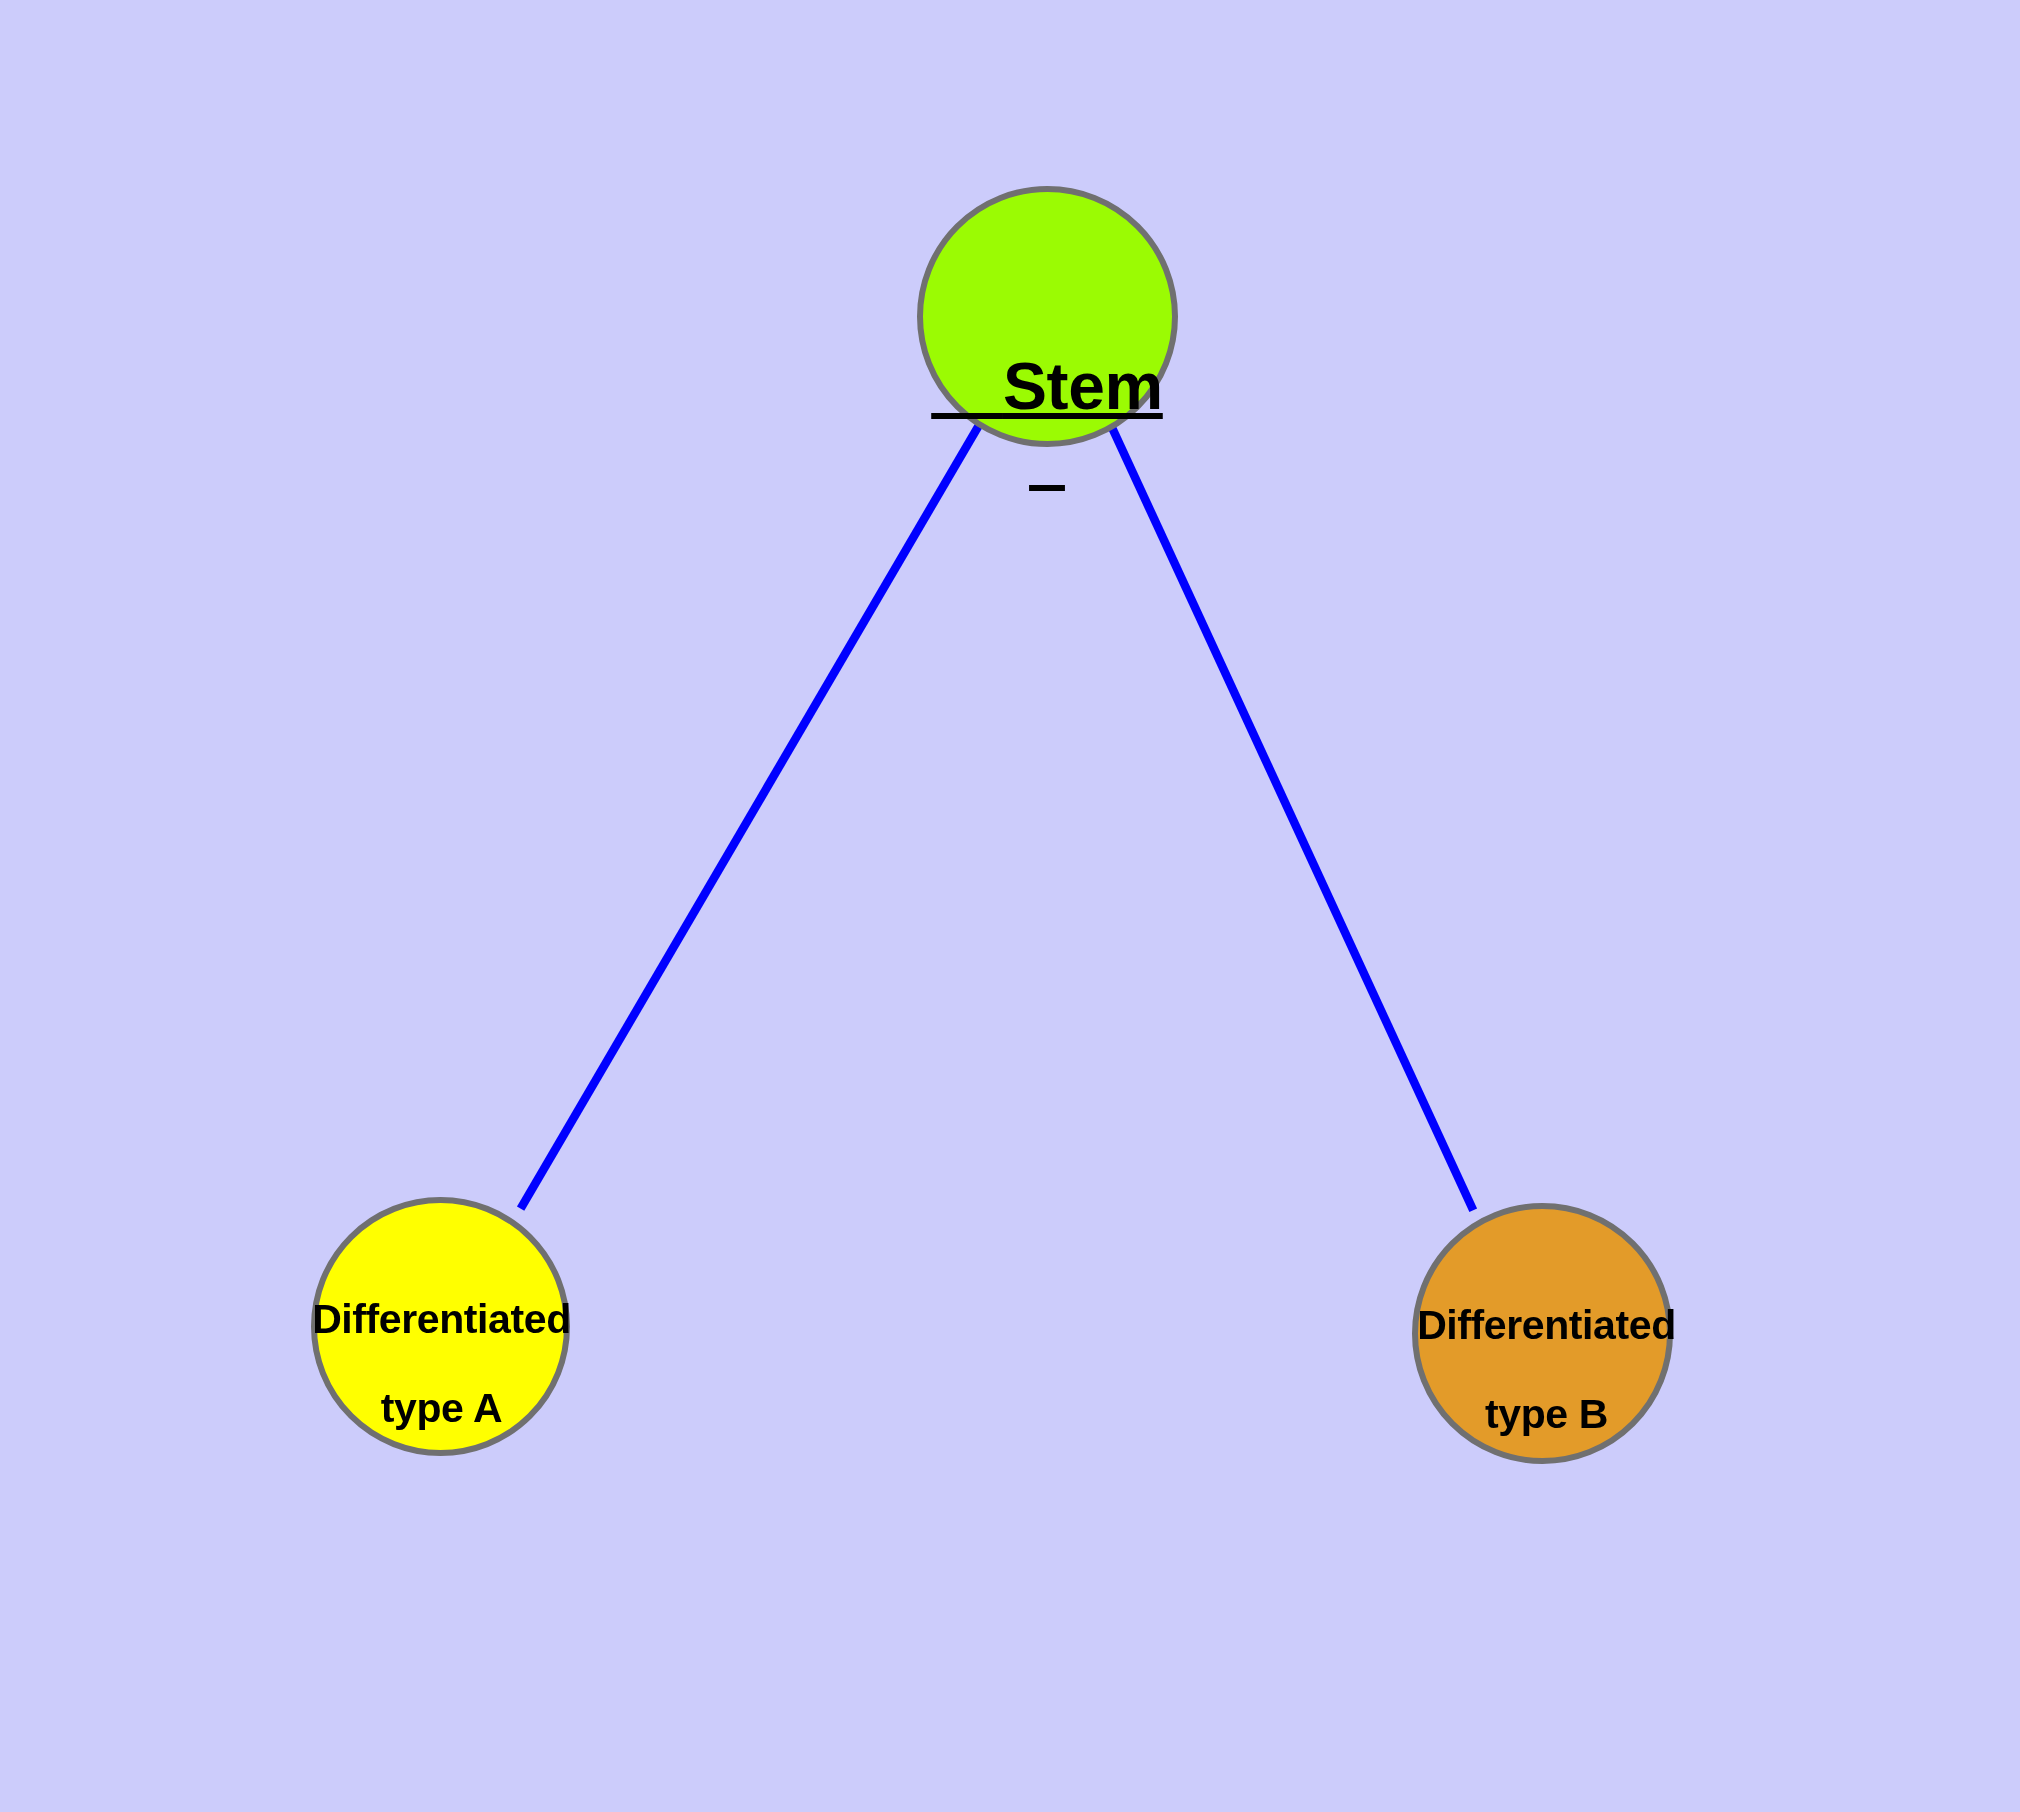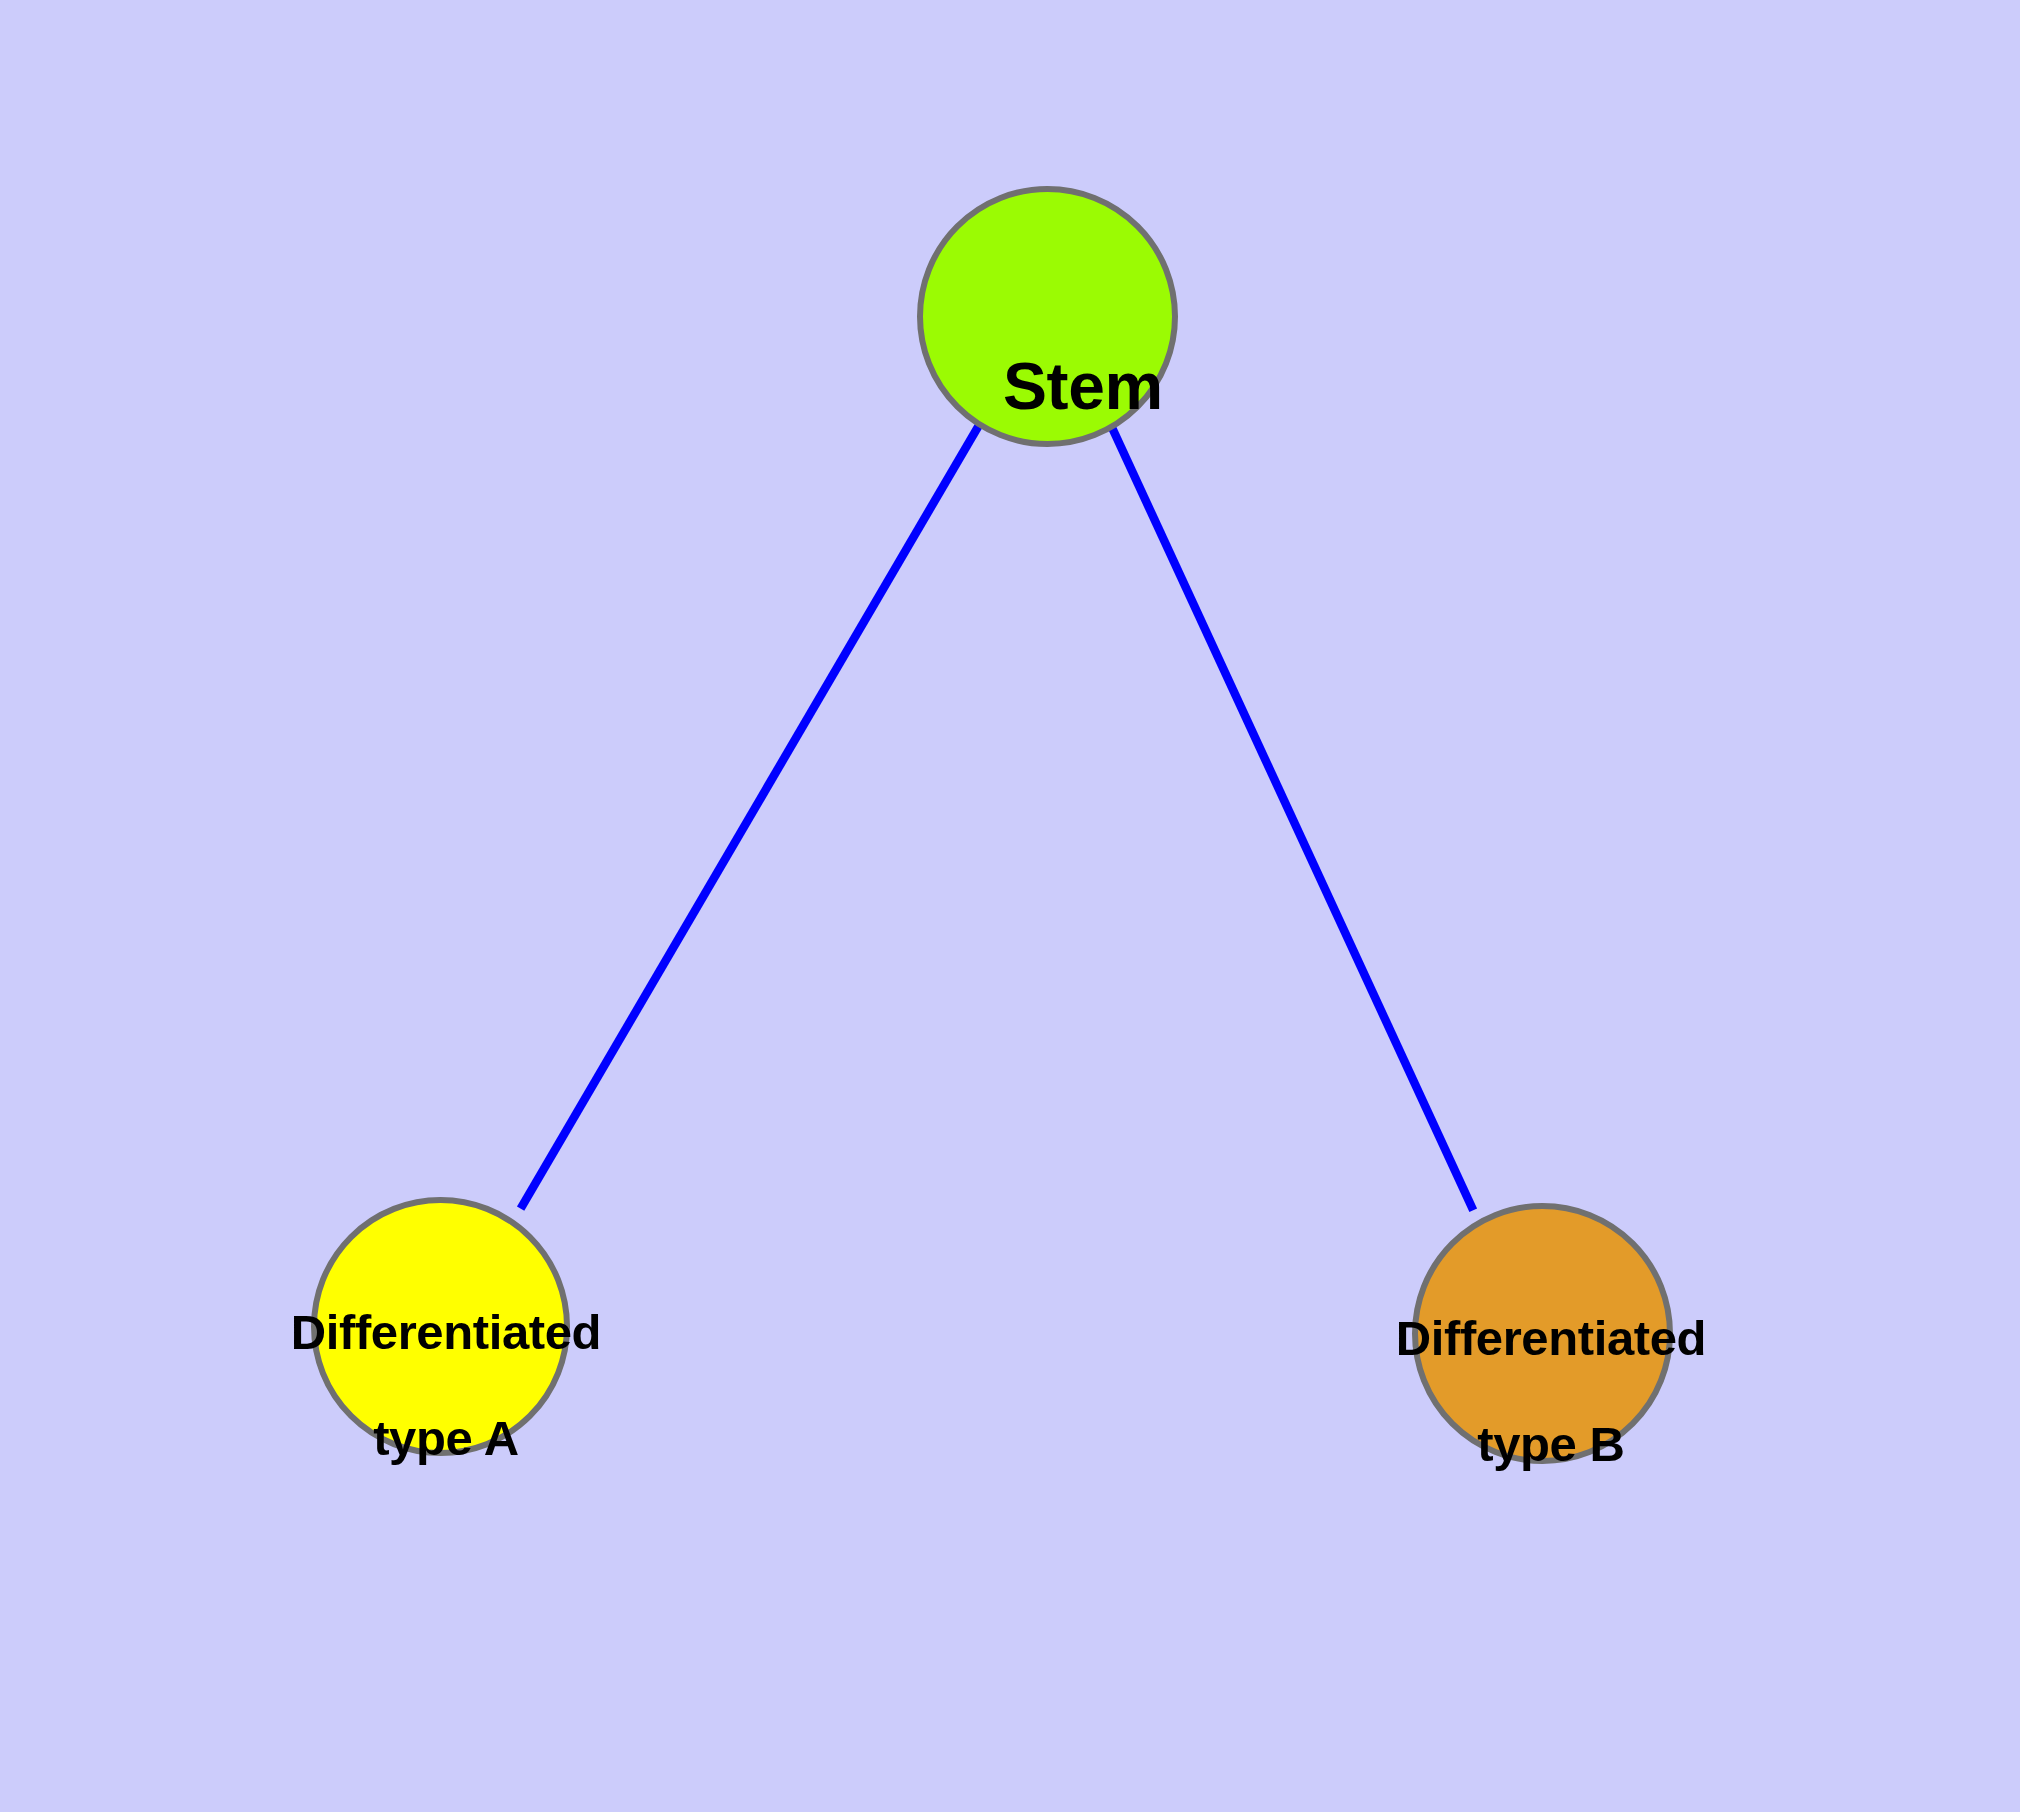--- a/index.html
+++ b/index.html
@@ -38,40 +38,40 @@
     font-weight: bold;
     text-align: center;
     line-height: 1.08;
     white-space: pre;
     letter-spacing: -0.4px;
   }
   .label-stem {
     font-size: 66px;
   }
   .label-leaf {
-    font-size: 49px;
+    font-size: 41px;
   }
 </style>
 </head>
 <body style="background: rgb(204, 204, 251);">
 
 <div id="graph-canvas" style="background: rgb(204, 204, 251);">
 
   <svg id="edge-layer" viewBox="0 0 2384 2138" width="2021" height="1812">
     <line x1="1154" y1="503" x2="614" y2="1426" stroke="#0000ff" stroke-width="10" stroke-linecap="butt"></line>
     <line x1="1312" y1="505" x2="1738" y2="1428" stroke="#0000ff" stroke-width="10" stroke-linecap="butt"></line>
   </svg>
 
   <div class="node" style="left:917px; top:186px; width:261px; height:261px; background:#9bfb03; border:6px solid #707070;"></div>
 
   <div class="node" style="left:311px; top:1197px; width:259px; height:259px; background:#ffff00; border:6px solid #707070;"></div>
 
   <div class="node" style="left:1412px; top:1203px; width:261px; height:261px; background:#e39b29; border:6px solid #707070;"></div>
 
-  <div class="node-label label-stem" style="left: 920px; top: 280px; width: 254px; color: rgb(0, 0, 0);">
+  <div class="node-label label-stem" style="left: 920px; top: 280px; width: 254px; color: rgb(0, 0, 0); text-decoration: underline;">
     <span>Stem</span>
   </div>
 
   <div class="node-label label-leaf" style="left: 165px; top: 1253px; width: 509px; color: rgb(0, 0, 0);">
     <span>Differentiated</span><br>
     <span>type A</span>
   </div>
 
   <div class="node-label label-leaf" style="left: 1270px; top: 1259px; width: 509px; color: rgb(0, 0, 0);">
     <span>Differentiated</span><br>

